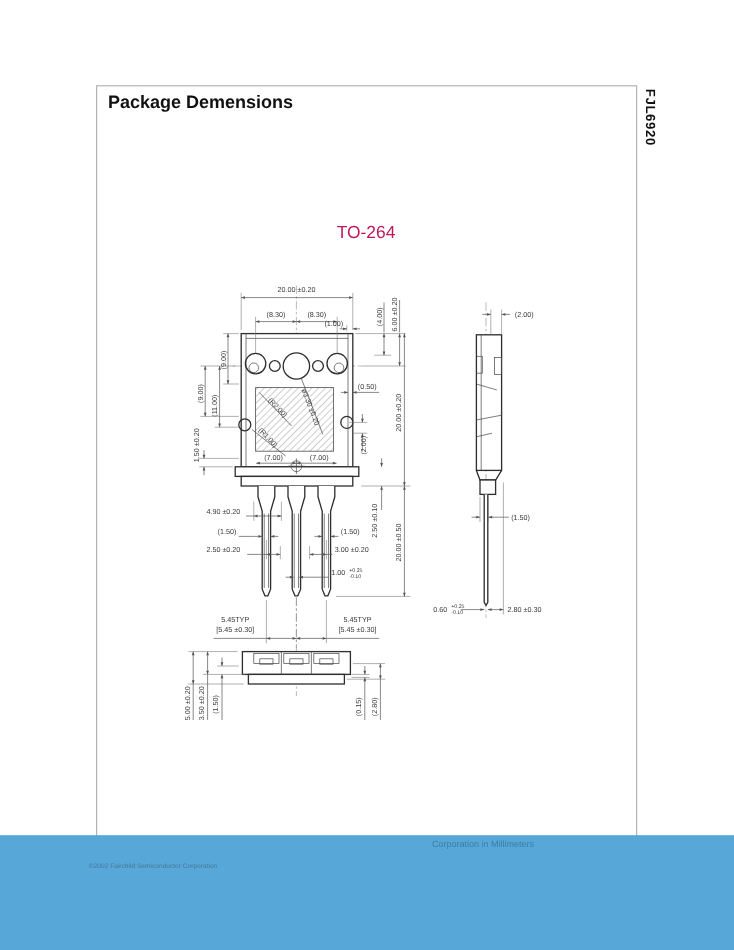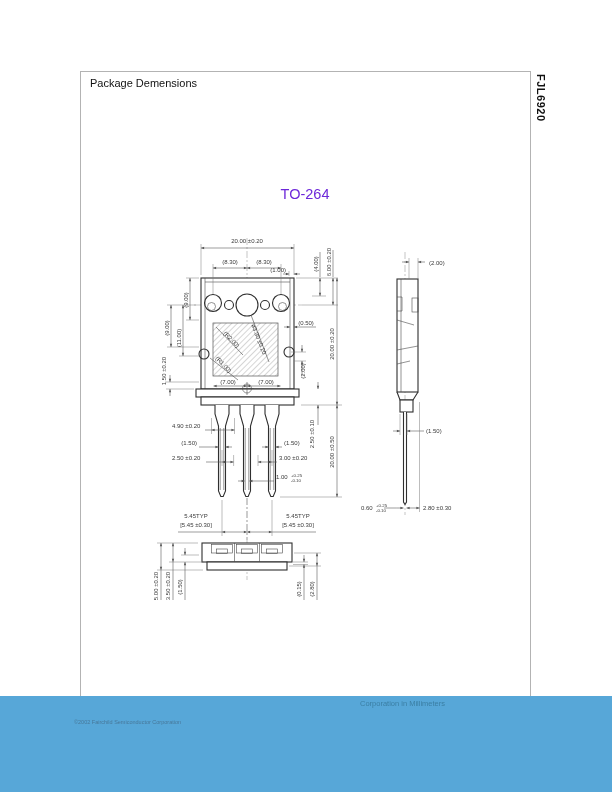--- a/index.html
+++ b/index.html
@@ -1,24 +1,24 @@
 <!DOCTYPE html>
 <html><head>
 <meta charset="utf-8">
 <style>
   html,body{margin:0;padding:0;background:#fff;}
   .page{position:relative;width:612px;height:792px;background:#fff;overflow:hidden;
         font-family:"Liberation Sans",sans-serif;}
   .frame{position:absolute;left:80px;top:71px;width:449px;height:645px;
          border:1px solid #b3b3b3;}
-  .hdr{position:absolute;left:90px;top:77px;font-size:11px;font-weight:normal;color:#111;}
+  .hdr{position:absolute;left:90px;top:77px;font-size:15px;font-weight:bold;color:#111;}
   .pn{position:absolute;left:547px;top:74px;transform:rotate(90deg);transform-origin:0 0;
       font-size:11px;font-weight:bold;color:#111;letter-spacing:.5px;white-space:nowrap;}
   .ttl{position:absolute;left:245px;top:186px;width:120px;text-align:center;
-       font-size:14.5px;color:#6d28d9;}
+       font-size:14.5px;color:#be185d;}
   svg{position:absolute;left:0;top:0;}
   .out{stroke:#2f2f2f;stroke-width:1.1;fill:none;}
   .outw{stroke:#2f2f2f;stroke-width:1.1;fill:#fff;}
   .thin{stroke:#4a4a4a;stroke-width:.6;fill:none;}
   .ext{stroke:#7a7a7a;stroke-width:.5;fill:none;}
   .dim{stroke:#5a5a5a;stroke-width:.6;fill:none;}
   .cl{stroke:#8a8a8a;stroke-width:.5;fill:none;stroke-dasharray:7 2 2 2;}
   .lbl{font:6px "Liberation Sans",sans-serif;fill:#3a3a3a;}
   .lbls{font:4.4px "Liberation Sans",sans-serif;fill:#3a3a3a;}
   .banner{position:absolute;left:0;top:696px;width:612px;height:96px;

